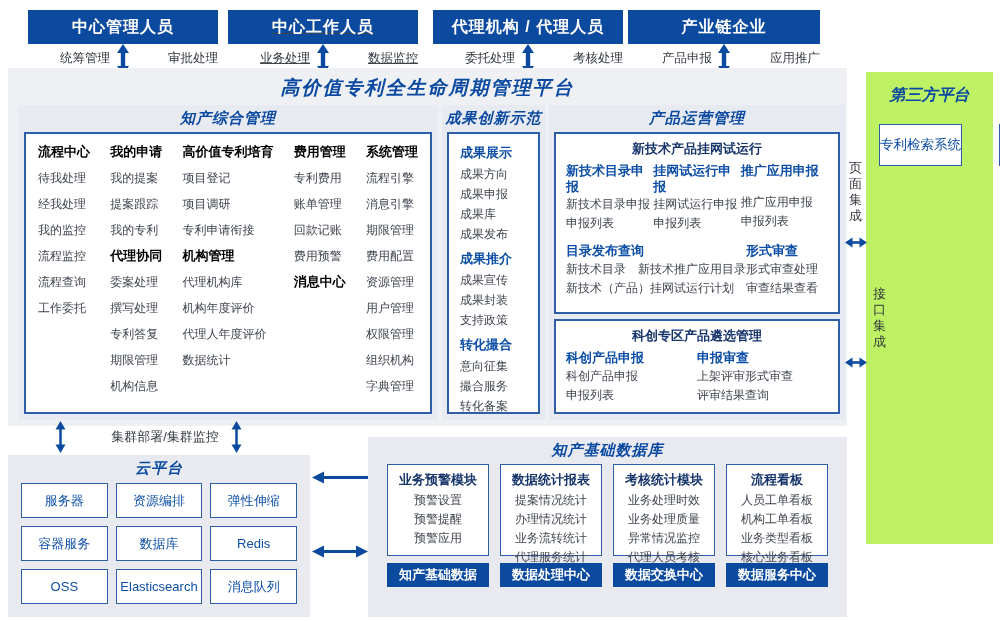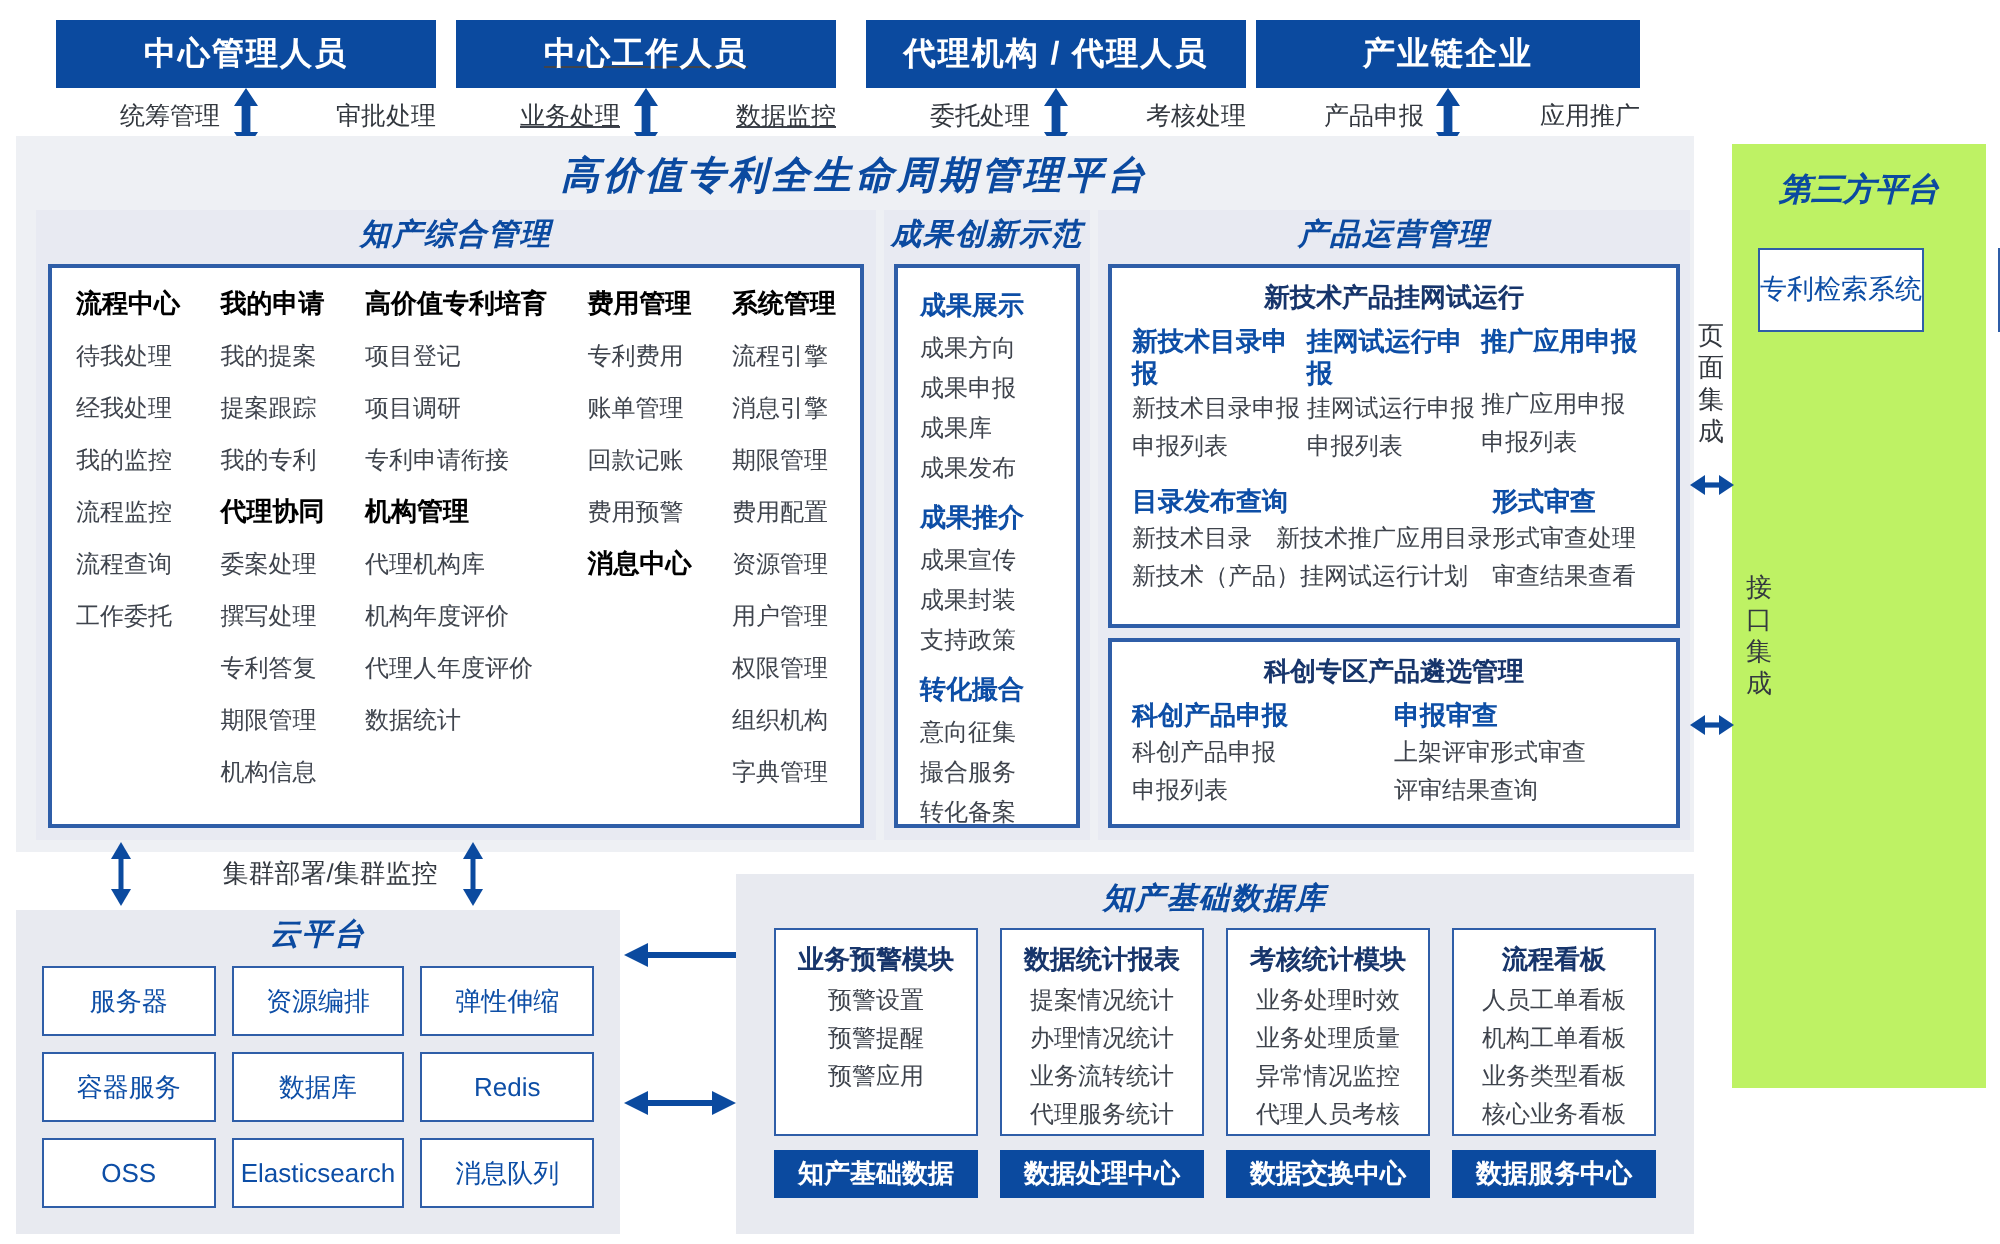--- a/index.html
+++ b/index.html
@@ -63,21 +63,21 @@
   
   .cloud { position:absolute; left:8px; top:455px; width:302px; height:162px; background:#e8eaf0; }
   .cloud-grid { display:grid; grid-template-columns:repeat(3,1fr); gap:8px; padding:3px 13px; }
   .cloud-cell { height:35px; background:#fff; border:1.5px solid #2f5ea8; color:#0d4ea6;
                 font-size:13px; display:flex; align-items:center; justify-content:center; white-space:nowrap; }
 
   
   .db { position:absolute; left:368px; top:437px; width:479px; height:180px; background:#e8eaf0; }
   .db-row { display:flex; gap:11px; padding:2px 19px 0; }
   .db-mod { flex:1; min-width:0; }
-  .db-box { height:104px; background:#fff; border:1.5px solid #2f5ea8; text-align:center; }
+  .db-box { height:92px; background:#fff; border:1.5px solid #2f5ea8; text-align:center; }
   .db-h { font-size:13px; font-weight:bold; color:#17356b; line-height:23px; padding-top:3px; white-space:nowrap; }
   .db-i { font-size:12px; line-height:19px; white-space:nowrap; }
   .db-foot { margin-top:7px; height:24px; background:#0b4a9f; color:#fff; font-size:13px;
              font-weight:bold; display:flex; align-items:center; justify-content:center; }
 
   
   .tp { position:absolute; left:866px; top:72px; width:127px; height:472px; background:#bef264; }
   .tp-title { text-align:center; padding-top:13px; font-size:16px; font-weight:bold;
               font-style:italic; color:#0b4aa0; }
   .tp-list { display:flex; flex-direction:row; gap:37px; padding:18px 13px 16px; }

